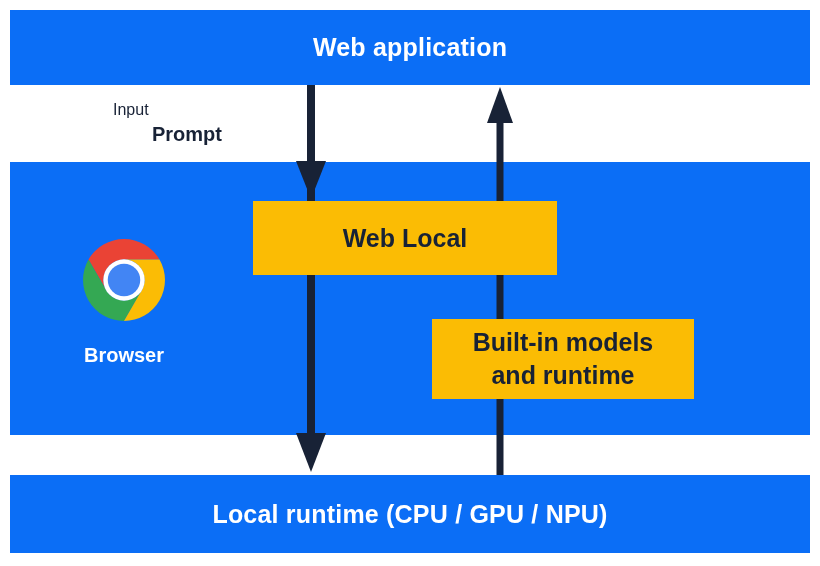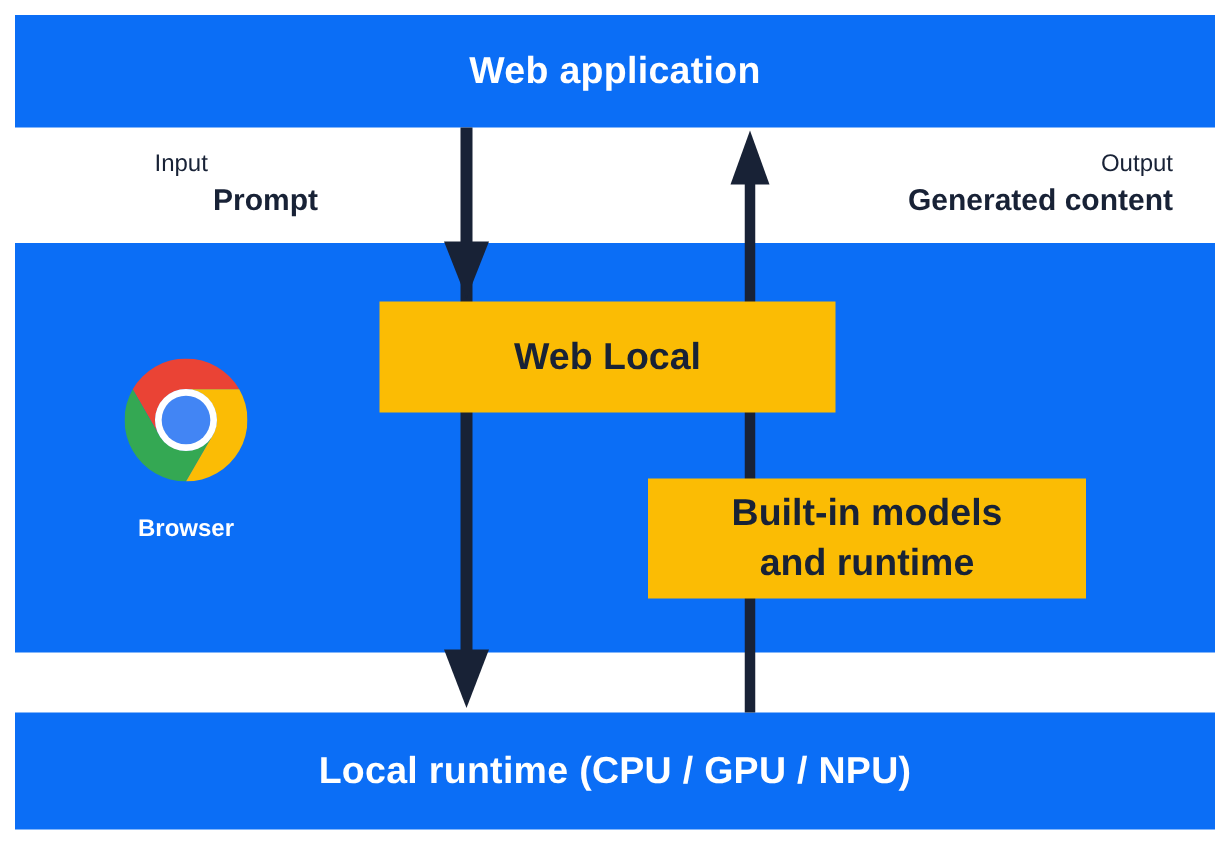--- a/index.html
+++ b/index.html
@@ -13,59 +13,55 @@
   .blue-bar{position:absolute;left:10px;width:800px;background:var(--blue);z-index:1;
             display:flex;align-items:center;justify-content:center;}
   .bar-top{top:10px;height:75px;}
   .bar-middle{top:162px;height:273px;}
   .bar-bottom{top:475px;height:78px;}
   .bar-label{color:var(--white);font-weight:bold;font-size:25px;letter-spacing:.2px;}
 
   .flow-label{position:absolute;top:99px;z-index:1;color:var(--navy);}
   .flow-label .small{font-size:16px;line-height:22px;font-weight:normal;}
   .flow-label .big{font-size:20px;line-height:26px;font-weight:bold;margin-left:39px;}
-  .input-label{left:103px;text-align:left;}
+  .input-label{left:113px;text-align:left;}
   .output-label{right:51px;text-align:right;}
 
   #arrows{position:absolute;left:0;top:0;z-index:2;pointer-events:none;}
   .shaft{stroke:var(--navy);fill:none;}
   .head{fill:var(--navy);stroke:none;}
 
   .yellow-box{position:absolute;background:var(--yellow);z-index:3;
               display:flex;flex-direction:column;align-items:center;justify-content:center;
               color:var(--navy);font-weight:bold;font-size:25px;line-height:33px;text-align:center;}
   .web-apis-box{left:253px;top:201px;width:304px;height:74px;}
-  .builtin-box{left:432px;top:319px;width:292px;height:80px;}
+  .builtin-box{left:432px;top:319px;width:262px;height:80px;}
 
   .browser-group{position:absolute;left:44px;top:239px;width:160px;z-index:3;
                  display:flex;flex-direction:column;align-items:center;}
   .chrome-logo{width:82px;height:82px;display:block;}
   .seg-red{fill:var(--chrome-red);}
   .seg-yellow{fill:var(--chrome-yellow);}
   .seg-green{fill:var(--chrome-green);}
   .seg-blue{fill:var(--chrome-blue);}
   .seg-white{fill:var(--white);}
-  .browser-label{margin-top:23px;color:var(--white);font-weight:bold;font-size:16px;}
+  .browser-label{margin-top:23px;color:var(--white);font-weight:bold;font-size:20px;}
 </style>
 </head>
 <body>
 
 <div class="diagram">
 
   <div class="blue-bar bar-top">
     <span class="bar-label">Web application</span>
   </div>
 
   <div class="flow-label input-label">
     <div class="small">Input</div>
     <div class="big">Prompt</div>
-  </div>
-  <div class="flow-label output-label">
-    <div class="small">Output</div>
-    <div class="big">Generated content</div>
   </div>
 
   <div class="blue-bar bar-middle"></div>
 
   <svg id="arrows" width="820" height="566" viewBox="0 0 820 566" aria-hidden="true">
     <g>
       <line class="shaft" x1="311" y1="85" x2="311" y2="445" stroke-width="8"></line>
       <polygon class="head" points="296,161 326,161 311,199"></polygon>
       <polygon class="head" points="296,433 326,433 311,472"></polygon>
     </g>

